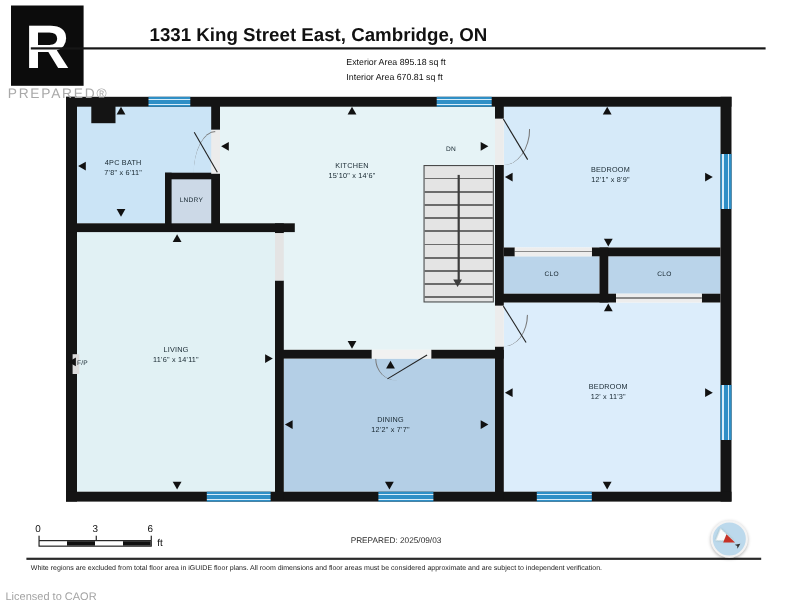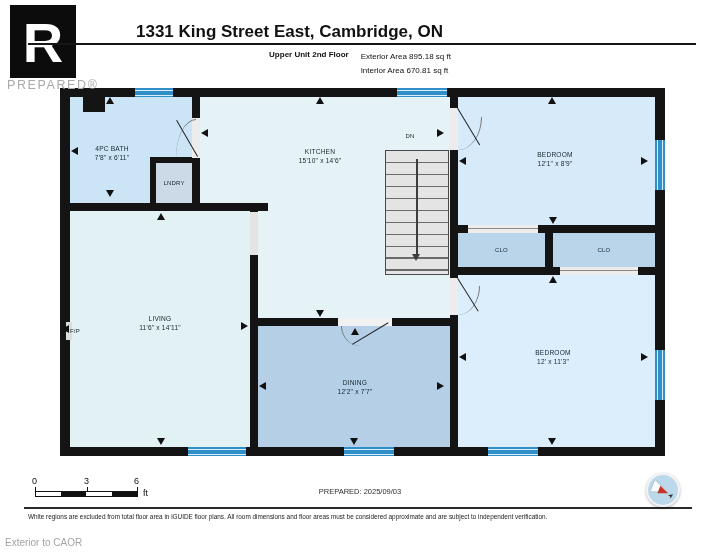--- a/index.html
+++ b/index.html
@@ -32,21 +32,20 @@
 
   <div class="abs" style="left:10px;top:5px;width:66px;height:73px;background:#0c0c0c;z-index:4;text-align:center;">
     <span style="color:#fff;font-weight:bold;font-size:56px;line-height:76px;font-family:'Liberation Sans',sans-serif;">R</span>
   </div>
   <div class="abs" style="left:7px;top:78px;font-size:12.5px;letter-spacing:1.6px;color:#a9a9a9;z-index:4;">PREPARED®</div>
 
   <div class="abs" style="left:0;top:22px;width:579px;text-align:center;font-weight:bold;font-size:17px;z-index:2;">1331 King Street East, Cambridge, ON</div>
   <div class="abs" style="left:28px;top:43px;width:668px;height:1.6px;background:#161616;z-index:6;"></div>
 
   <div class="abs" style="left:0;top:50px;width:720px;display:flex;justify-content:center;gap:12px;z-index:2;">
-    <div style="font-weight:bold;font-size:8px;">Upper Unit 2nd Floor</div>
     <div style="font-size:8px;line-height:1.75;">
       <div>Exterior Area 895.18 sq ft</div>
       <div>Interior Area 670.81 sq ft</div>
     </div>
   </div>
 
   <div class="abs" style="left:30px;top:85px;width:645px;height:375px;">
 
     <div class="room" style="left:40px;top:11px;width:130px;height:107px;background:#cbe4f6;"></div>
     <div class="room" style="left:126px;top:78px;width:36px;height:40px;background:#ccd9e7;"></div>
@@ -196,15 +195,15 @@
               border:2px solid #f3f3f3;box-shadow:0 1px 3px rgba(0,0,0,.3);z-index:2;">
     <div class="abs" style="left:0;top:0;width:30px;height:30px;transform:rotate(22deg);">
       <div class="abs" style="left:4px;top:9px;width:0;height:0;border-top:6px solid transparent;border-bottom:6px solid transparent;border-left:15px solid #fbfbfb;filter:drop-shadow(0 0 1px #8aa);"></div>
       <div class="abs" style="left:11px;top:12px;width:0;height:0;border-top:4px solid transparent;border-bottom:4px solid transparent;border-left:10px solid #c63327;"></div>
     </div>
   </div>
   <div class="abs" style="left:668px;top:492px;font-size:7px;color:#333;transform:rotate(-35deg);z-index:3;">➤</div>
 
   <div class="abs" style="left:24px;top:507px;width:668px;height:2px;background:#2a2a2a;"></div>
   <div class="abs" style="left:28px;top:513px;width:580px;font-size:6.4px;color:#1c1c1c;">White regions are excluded from total floor area in iGUIDE floor plans. All room dimensions and floor areas must be considered approximate and are subject to independent verification.</div>
-  <div class="abs" style="left:5px;top:537px;font-size:10px;color:#a3a3a3;">Exterior to CAOR</div>
+  <div class="abs" style="left:5px;top:537px;font-size:10px;color:#a3a3a3;">Licensed to CAOR</div>
 
 </div>
 
 </body></html>

